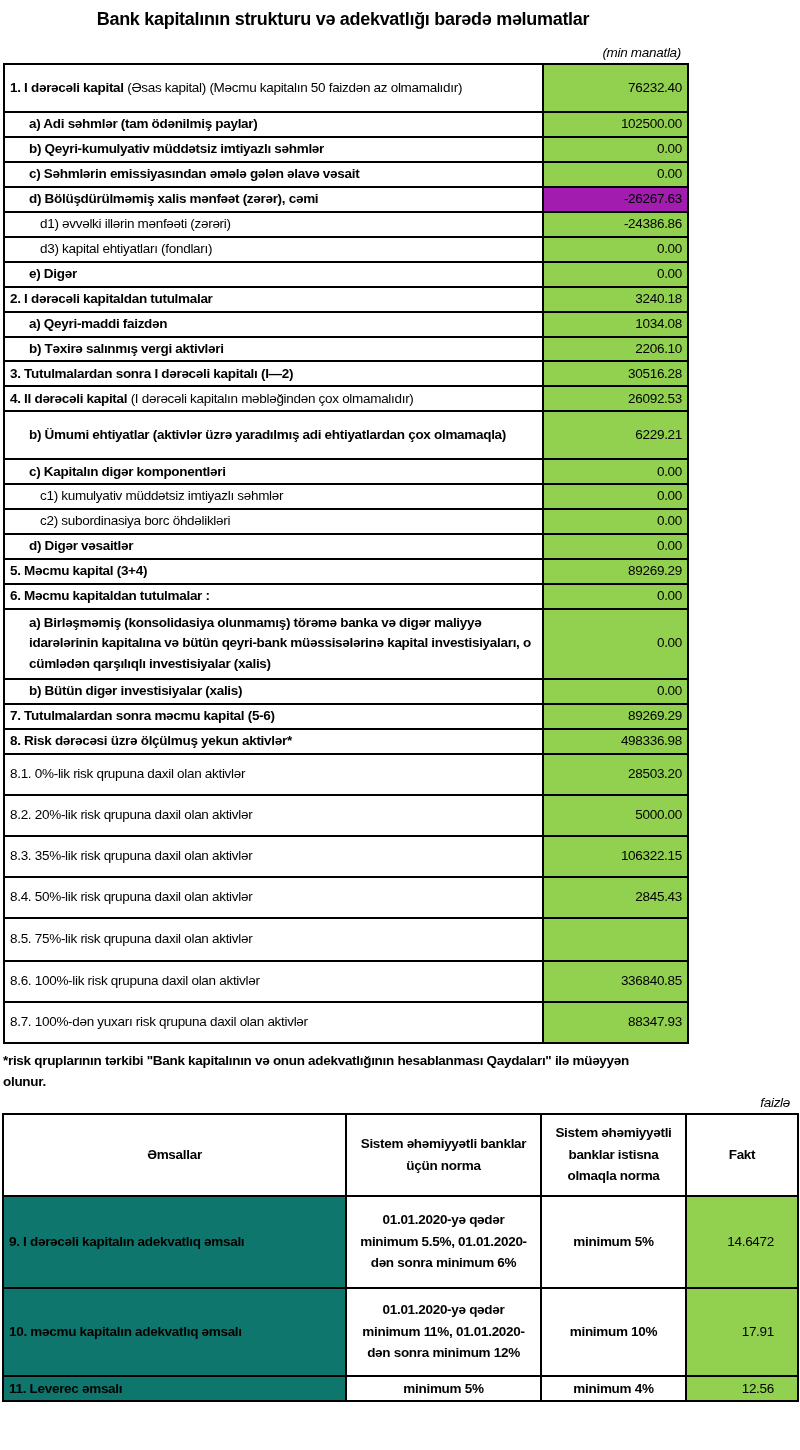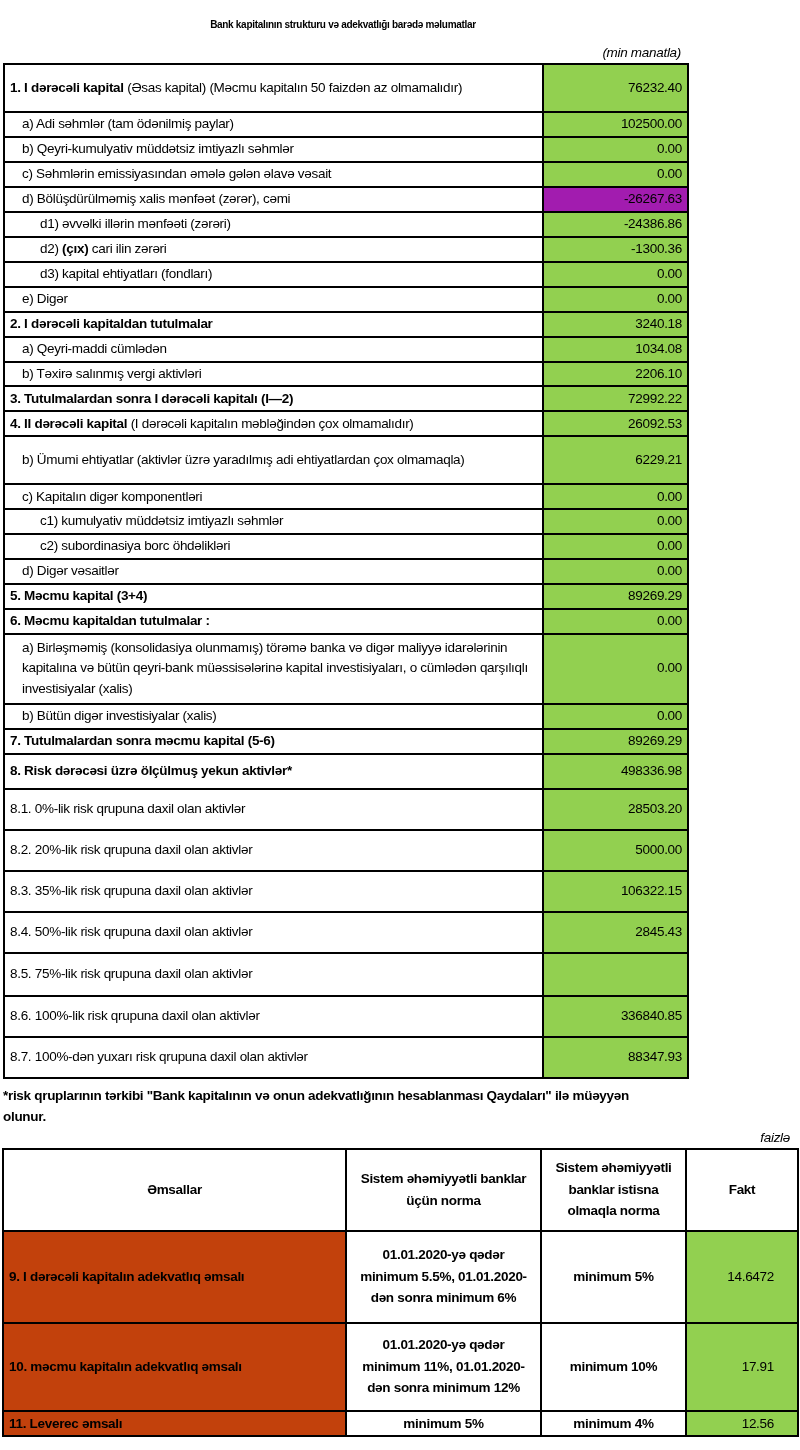--- a/index.html
+++ b/index.html
@@ -2,37 +2,37 @@
 <html><head>
 <meta charset="utf-8">
 <style>
   html,body{margin:0;padding:0;background:#fff;}
   body{
     width:800px;height:1450px;overflow:hidden;
     font-family:"Liberation Sans","DejaVu Sans",sans-serif;
     font-size:13.5px;color:#000;letter-spacing:-0.3px;
   }
   .doc{position:relative;width:800px;}
-  .title{width:686px;padding-top:19px;text-align:center;font-weight:bold;font-size:10px;}
+  .title{width:686px;padding-top:9px;text-align:center;font-weight:bold;font-size:18px;}
   .unit-note{width:681px;margin-top:15px;margin-bottom:3px;text-align:right;font-style:italic;font-weight:500;}
   table{border-collapse:collapse;table-layout:fixed;}
   #t1{width:684px;margin-left:3px;}
   #t1 td{border:2px solid #000;vertical-align:middle;line-height:1.5;}
   td.lbl{white-space:nowrap;background:#fff;}
   td.lbl.wrap{white-space:normal;line-height:1.55;}
   .ind0{padding-left:5px;}
-  .ind1{padding-left:17px;}
+  .ind1{padding-left:24px;font-weight:bold;}
   .ind2{padding-left:35px;}
   td.val{text-align:right;padding-right:5px;}
   .footnote{width:660px;margin:6px 0 0 3px;font-weight:bold;line-height:1.6;}
   .percent-note{width:790px;margin-top:2px;margin-bottom:3px;text-align:right;font-style:italic;}
   #t2{width:795px;margin-left:2px;}
   #t2 th,#t2 td{border:2px solid #000;vertical-align:middle;line-height:1.6;}
   #t2 th{font-weight:bold;text-align:center;white-space:pre-line;background:#fff;}
-  td.lbl2{font-weight:bold;text-align:left;padding-left:5px;background:#c2410c;}
+  td.lbl2{font-weight:bold;text-align:left;padding-left:5px;background:#0f766e;}
   td.norm{font-weight:bold;text-align:center;white-space:pre-line;background:#fff;}
   td.fact{text-align:right;padding-right:23px;}
 </style>
 </head>
 <body>
 
 <div class="doc">
 
   <div class="title">Bank kapitalının strukturu və adekvatlığı barədə məlumatlar</div>
 
@@ -62,46 +62,42 @@
         </tr>
         <tr style="height: 25px;">
           <td class="lbl ind1"><span>d)   Bölüşdürülməmiş xalis mənfəət (zərər), cəmi</span></td>
           <td class="val" style="background: #a21caf;">-26267.63</td>
         </tr>
         <tr style="height: 25px;">
           <td class="lbl ind2"><span>d1) əvvəlki illərin mənfəəti (zərəri)</span></td>
           <td class="val" style="background: rgb(146, 208, 80);">-24386.86</td>
         </tr>
         <tr style="height: 25px;">
-          <td class="lbl ind2"><span>d2) </span><b>(çıx)</b><span> cari ilin zərəri</span></td>
-          <td class="val" style="background: rgb(146, 208, 80);">-1300.36</td>
-        </tr>
-        <tr style="height: 25px;">
           <td class="lbl ind2"><span>d3) kapital ehtiyatları (fondları)</span></td>
           <td class="val" style="background: rgb(146, 208, 80);">0.00</td>
         </tr>
         <tr style="height: 25px;">
           <td class="lbl ind1"><span>e) Digər</span></td>
           <td class="val" style="background: rgb(146, 208, 80);">0.00</td>
         </tr>
         <tr style="height: 25px;">
           <td class="lbl ind0"><b>2. I dərəcəli kapitaldan  tutulmalar</b></td>
           <td class="val" style="background: rgb(146, 208, 80);">3240.18</td>
         </tr>
         <tr style="height: 25px;">
-          <td class="lbl ind1"><span>a) Qeyri-maddi cümlədən</span></td>
+          <td class="lbl ind1"><span>a) Qeyri-maddi faizdən</span></td>
           <td class="val" style="background: rgb(146, 208, 80);">1034.08</td>
         </tr>
         <tr style="height: 19px;">
           <td class="lbl ind1"><span>b) Təxirə salınmış vergi aktivləri</span></td>
           <td class="val" style="background: rgb(146, 208, 80);">2206.10</td>
         </tr>
         <tr style="height: 25px;">
           <td class="lbl ind0"><b>3. Tutulmalardan  sonra I dərəcəli kapitalı (I—2)</b></td>
-          <td class="val" style="background: rgb(146, 208, 80);">72992.22</td>
+          <td class="val" style="background: rgb(146, 208, 80);">30516.28</td>
         </tr>
         <tr style="height: 25px;">
           <td class="lbl ind0"><b>4. II dərəcəli  kapital</b><span> (I dərəcəli  kapitalın  məbləğindən çox olmamalıdır)</span></td>
           <td class="val" style="background: rgb(146, 208, 80);">26092.53</td>
         </tr>
         <tr style="height: 48px;">
           <td class="lbl ind1 wrap"><span>b) Ümumi ehtiyatlar (aktivlər üzrə yaradılmış adi ehtiyatlardan çox olmamaqla)</span></td>
           <td class="val" style="background: rgb(146, 208, 80);">6229.21</td>
         </tr>
         <tr style="height: 25px;">
@@ -133,21 +129,21 @@
           <td class="val" style="background: rgb(146, 208, 80);">0.00</td>
         </tr>
         <tr style="height: 25px;">
           <td class="lbl ind1"><span>b)    Bütün digər investisiyalar (xalis)</span></td>
           <td class="val" style="background: rgb(146, 208, 80);">0.00</td>
         </tr>
         <tr style="height: 25px;">
           <td class="lbl ind0"><b>7. Tutulmalardan  sonra məcmu kapital (5-6)</b></td>
           <td class="val" style="background: rgb(146, 208, 80);">89269.29</td>
         </tr>
-        <tr style="height: 35px;">
+        <tr style="height: 25px;">
           <td class="lbl ind0"><b>8. Risk dərəcəsi üzrə ölçülmuş  yekun aktivlər*</b></td>
           <td class="val" style="background: rgb(146, 208, 80);">498336.98</td>
         </tr>
         <tr style="height: 41px;">
           <td class="lbl ind0"><span>8.1. 0%-lik risk qrupuna daxil olan aktivlər</span></td>
           <td class="val" style="background: rgb(146, 208, 80);">28503.20</td>
         </tr>
         <tr style="height: 41px;">
           <td class="lbl ind0"><span>8.2. 20%-lik risk qrupuna daxil olan aktivlər</span></td>
           <td class="val" style="background: rgb(146, 208, 80);">5000.00</td>

